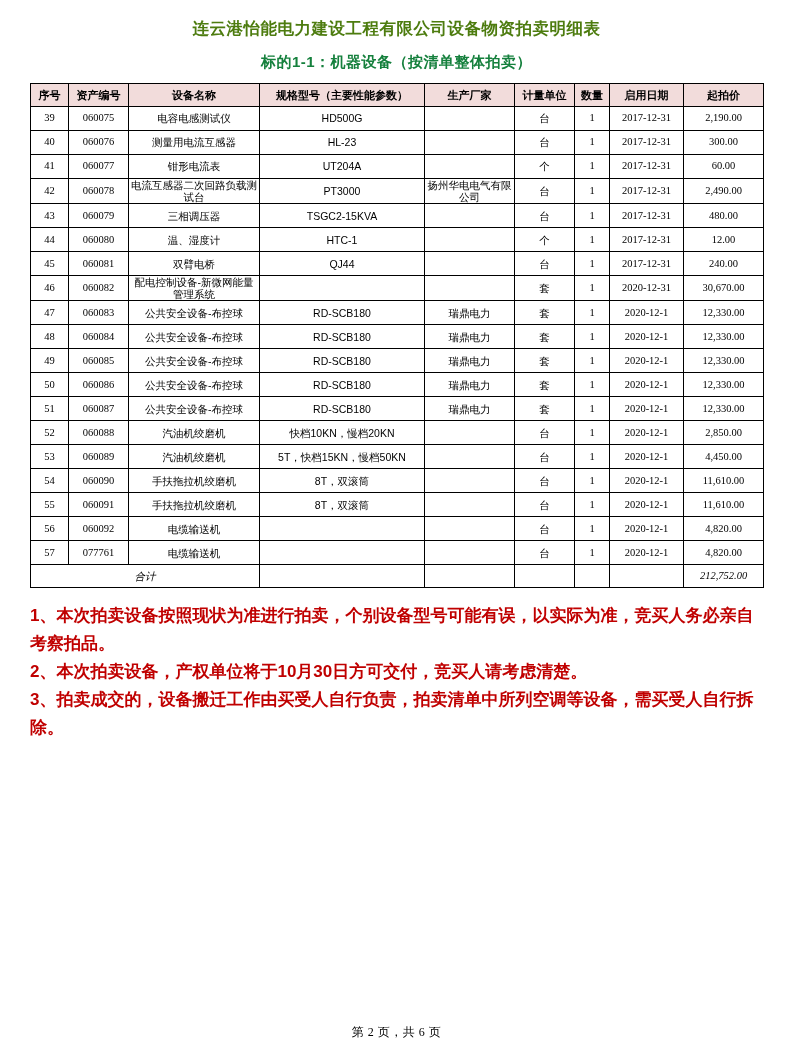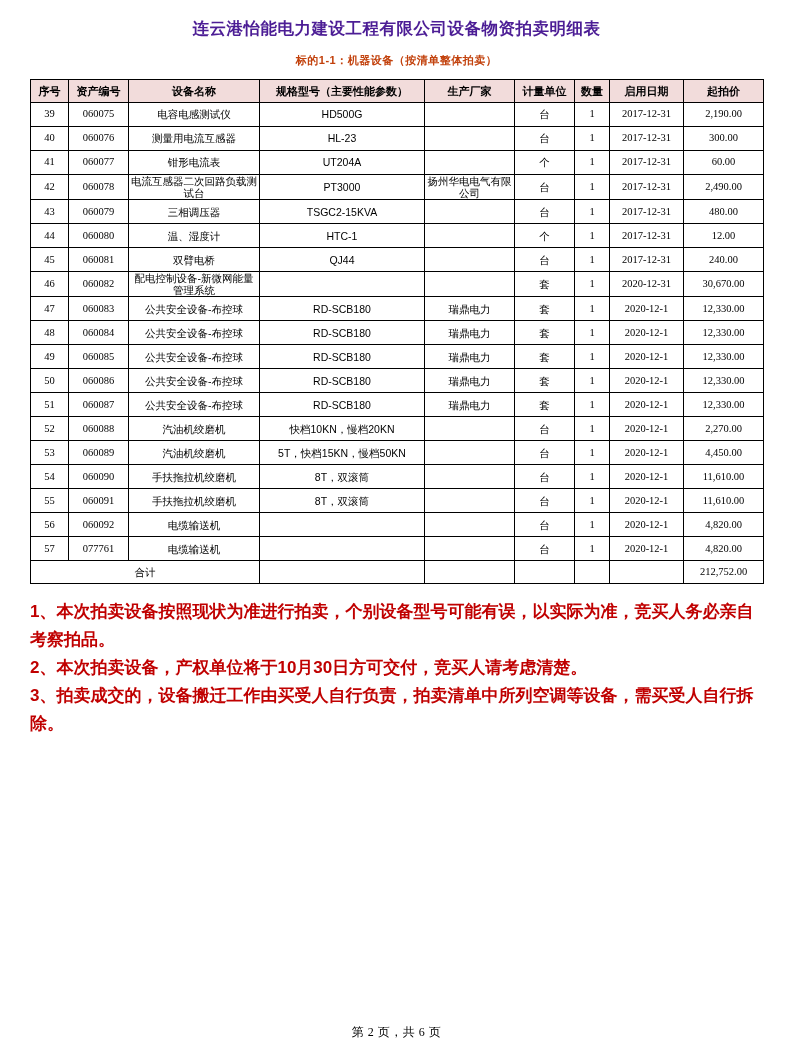--- a/index.html
+++ b/index.html
@@ -21,27 +21,27 @@
     height: 1047px;
     box-sizing: border-box;
     padding: 0 30px;
   }
   .doc-title {
     text-align: center;
     font-size: 16.5px;
     font-weight: bold;
     letter-spacing: 0.5px;
     margin-top: 18px;
-    color: #4c1d95;
+    color: #4d7c0f;
   }
   .doc-subtitle {
     text-align: center;
-    font-size: 11px;
+    font-size: 15px;
     font-weight: bold;
-    color: #c2410c;
+    color: #15803d;
     margin-top: 13px;
     letter-spacing: 0.5px;
   }
   table.items {
     border-collapse: collapse;
     margin-top: 11px;
     width: 733px;
     table-layout: fixed;
     padding-left: 36px;
   }
@@ -64,20 +64,21 @@
   td.name { font-size: 10.5px; }
   td.model { font-size: 10.5px; }
   td.price { text-align: right; padding-right: 7px; font-family: "Liberation Serif", serif; font-size: 11px;}
   td.date { font-family: "Liberation Serif", serif; font-size: 11px; }
   td.assetno { font-family: "Liberation Serif", serif; font-size: 11px; }
   td.seq { font-family: "Liberation Serif", serif; font-size: 11px; margin-left: 16px; }
   td.qty { font-family: "Liberation Serif", serif; font-size: 11px; }
   .wrap2 { font-size: 9.5px; line-height: 1.05; }
   tr.total-row td {
     height: 22px;
+    font-style: italic;
   }
   td.total-label {
     font-size: 11px;
     font-weight: normal;
     text-align: center;
   }
   td.total-value {
     text-align: right;
     padding-right: 7px;
     font-family: "Liberation Serif", serif;
@@ -280,21 +281,21 @@
         </tr>
         <tr>
           <td class="seq">52</td>
           <td class="assetno">060088</td>
           <td class="name">汽油机绞磨机</td>
           <td class="model">快档10KN，慢档20KN</td>
           <td class="maker"></td>
           <td class="unit">台</td>
           <td class="qty">1</td>
           <td class="date">2020-12-1</td>
-          <td class="price">2,270.00</td>
+          <td class="price">2,850.00</td>
         </tr>
         <tr>
           <td class="seq">53</td>
           <td class="assetno">060089</td>
           <td class="name">汽油机绞磨机</td>
           <td class="model">5T，快档15KN，慢档50KN</td>
           <td class="maker"></td>
           <td class="unit">台</td>
           <td class="qty">1</td>
           <td class="date">2020-12-1</td>

